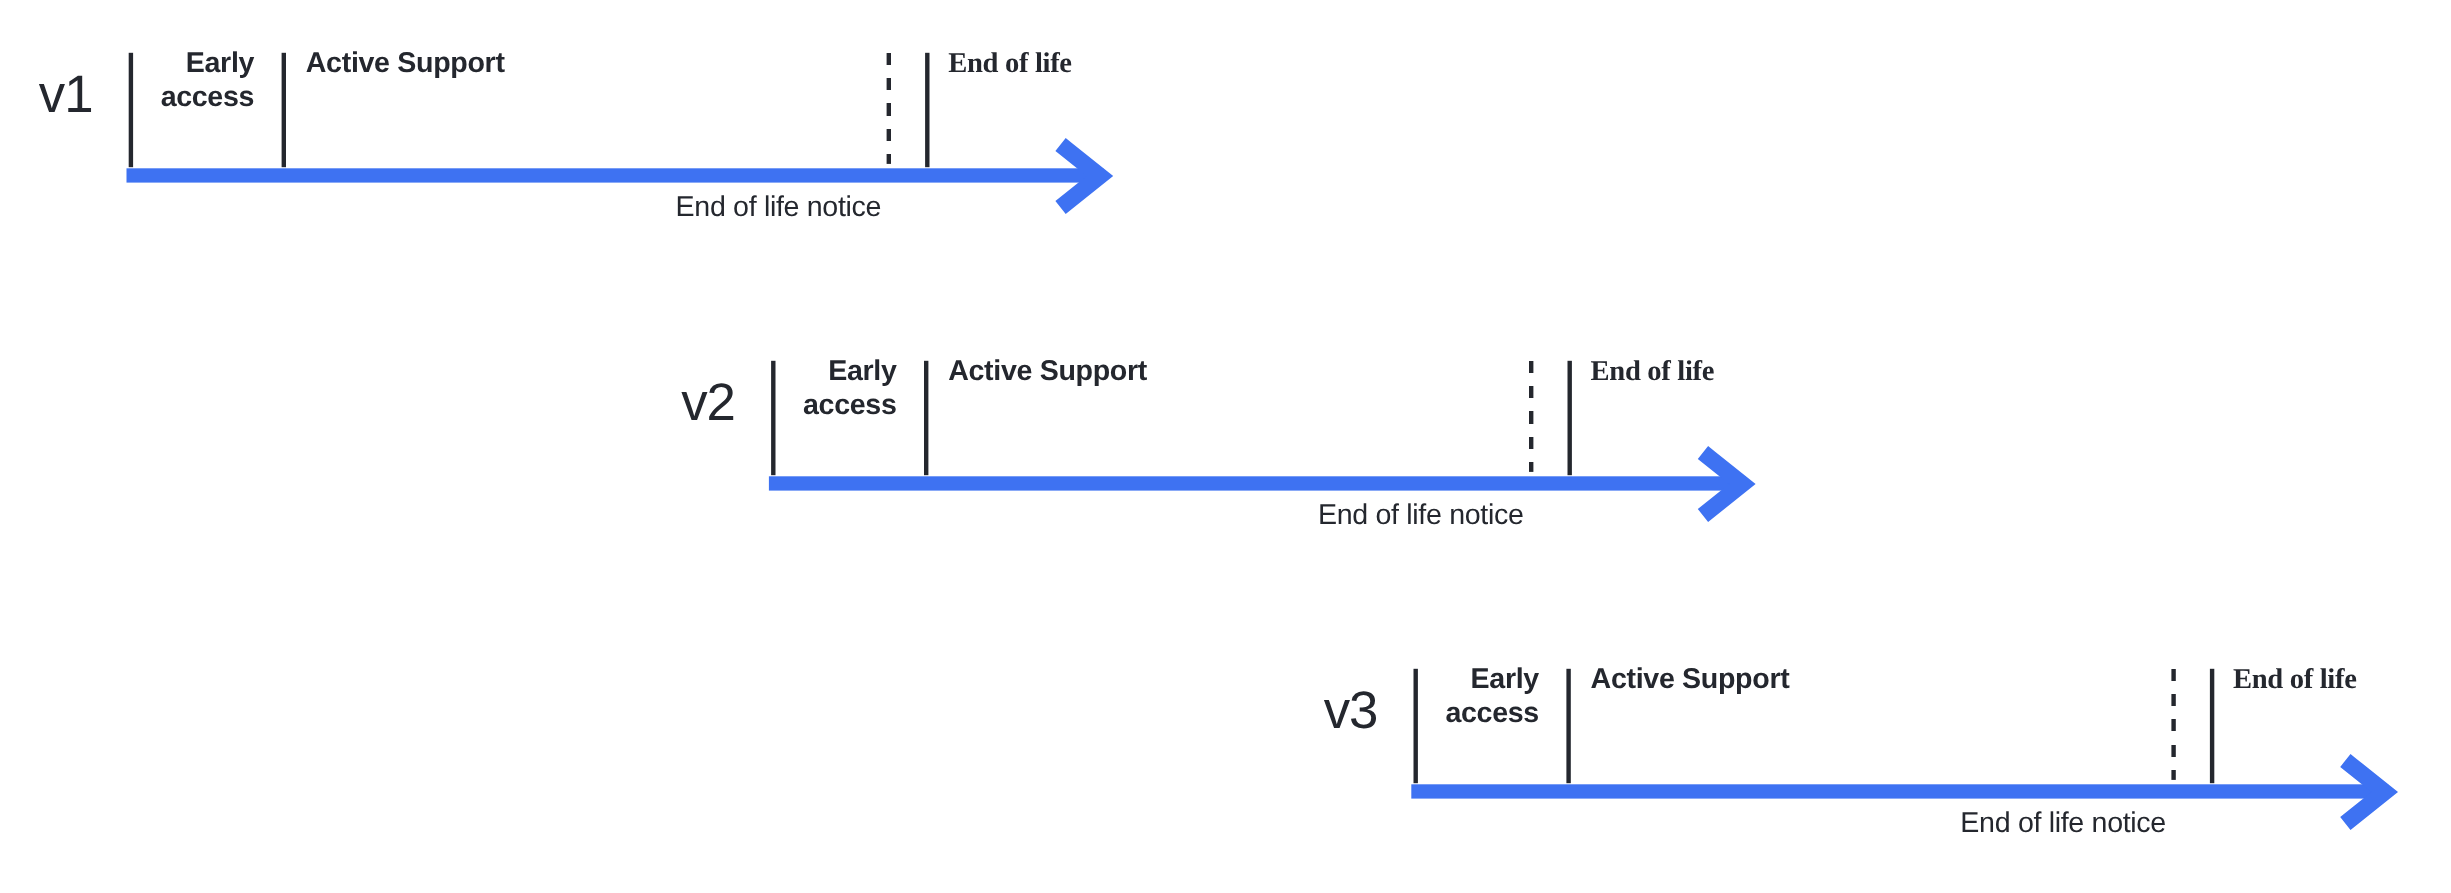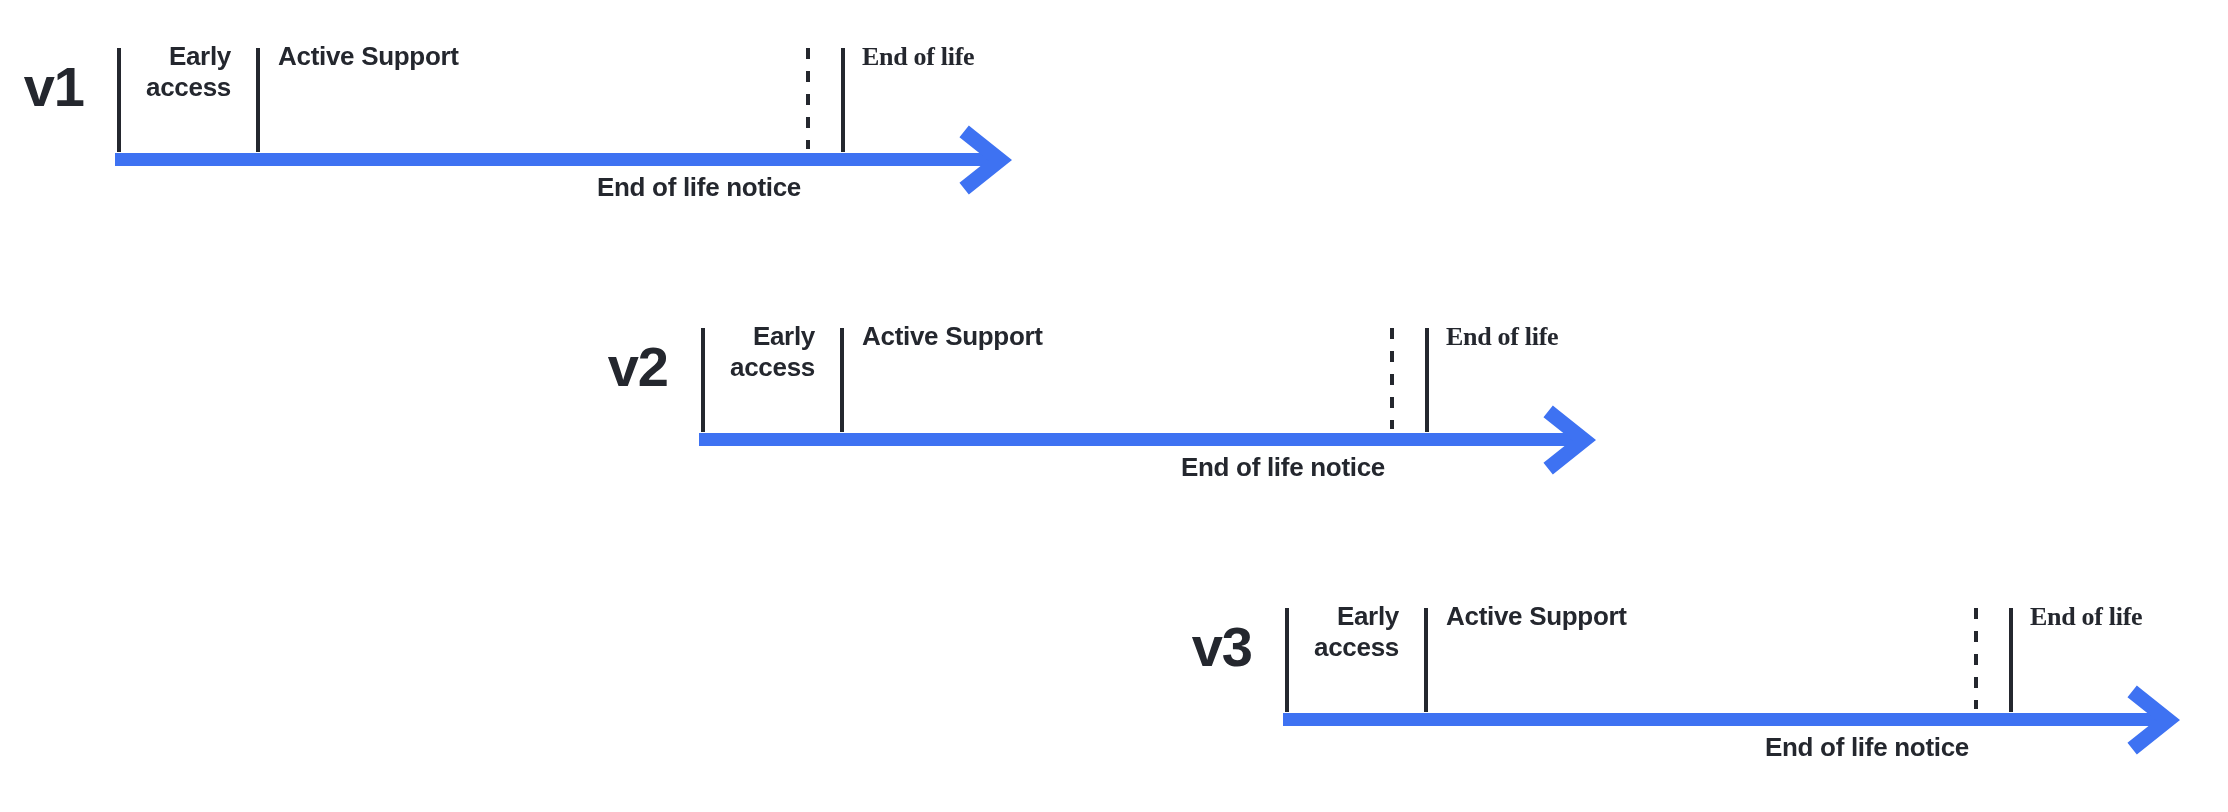--- a/index.html
+++ b/index.html
@@ -26,23 +26,23 @@
     width: 1060px;
     height: 215px;
   }
   .timeline > * { position: absolute; }
 
   .version {
     left: 0;
     top: 64px;
     width: 84px;
     text-align: right;
-    font-size: 56px;
+    font-size: 48px;
     line-height: 46px;
-    font-weight: 700;
+    font-weight: 400;
     letter-spacing: -1px;
     color: var(--ink);
   }
   .tick {
     top: 48px;
     width: 4px;
     height: 104px;
     background: var(--ink);
   }
   .tick-ea  { left: 117px; }
@@ -92,21 +92,21 @@
     stroke-linejoin: miter;
     stroke-miterlimit: 12;
   }
   .notice {
     left: 541px;
     top: 172px;
     width: 260px;
     text-align: right;
     font-size: 26px;
     line-height: 31px;
-    font-weight: 700;
+    font-weight: 400;
     letter-spacing: -0.3px;
     white-space: nowrap;
     color: var(--ink);
   }
   .t1 { --dx: 0px;    --dy: 0px;   }
   .t2 { --dx: 584px;  --dy: 280px; }
   .t3 { --dx: 1168px; --dy: 560px; }
 </style>
 </head>
 <body>

